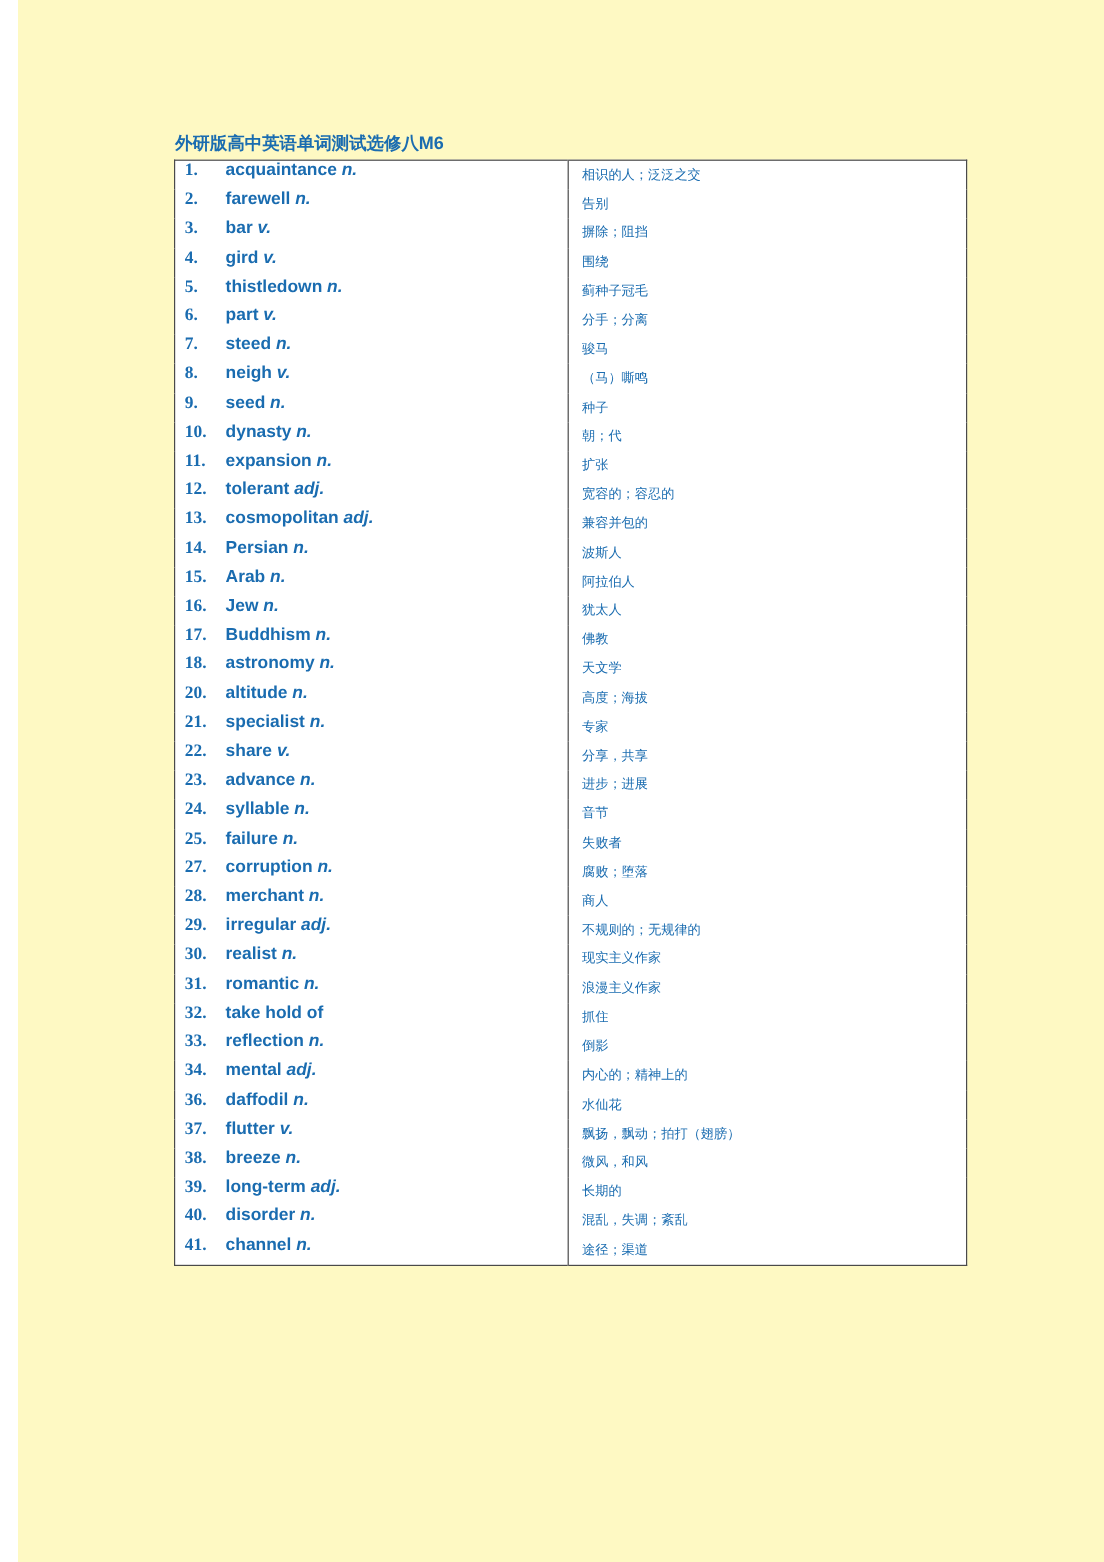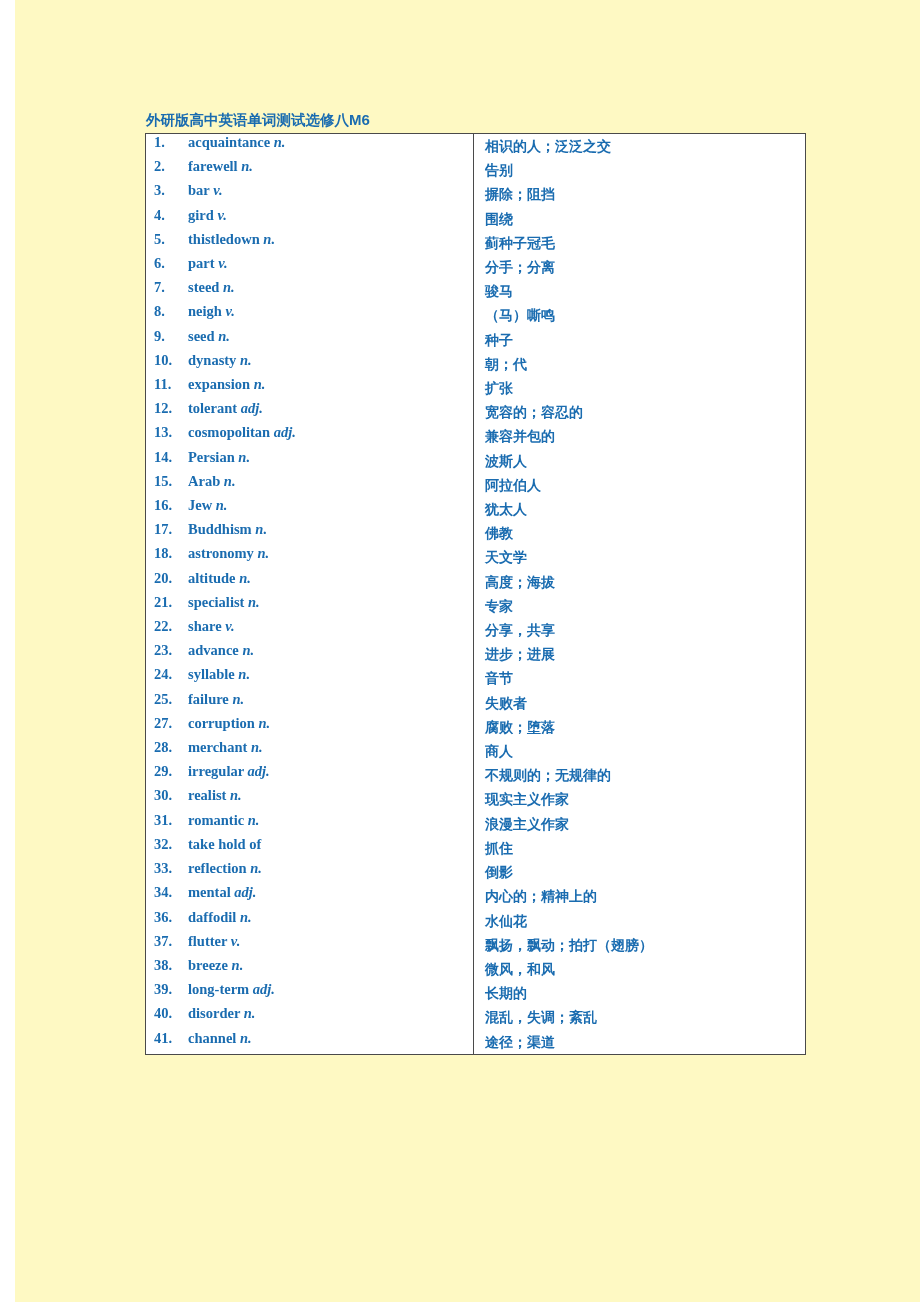--- a/index.html
+++ b/index.html
@@ -82,39 +82,39 @@
     width: 42px;
     padding-left: 8px;
     box-sizing: border-box;
     font-family: "Liberation Serif", "DejaVu Serif", serif;
     font-weight: bold;
     font-size: 14.5px;
     color: #1a6cb0;
     text-align: left;
   }
   .term {
-    font-family: Liberation Serif, serif;
+    font-family: Liberation Sans, sans-serif;
     font-weight: bold;
     font-size: 14.5px;
     color: #1a6cb0;
     white-space: nowrap;
   }
   .pos {
     font-style: italic;
     font-weight: bold;
     font-size: 14.5px;
     color: #1a6cb0;
   }
 
   .meaning {
     display: block;
     padding-left: 11px;
     font-family: "DejaVu Sans", "Liberation Sans", sans-serif;
-    font-weight: bold;
-    font-size: 14px;
+    font-weight: normal;
+    font-size: 11px;
     line-height: 24.2px;
     color: #1a6cb0;
     white-space: nowrap;
     letter-spacing: 0px;
   }
 </style>
 </head>
 <body>
 
 <div id="page">

